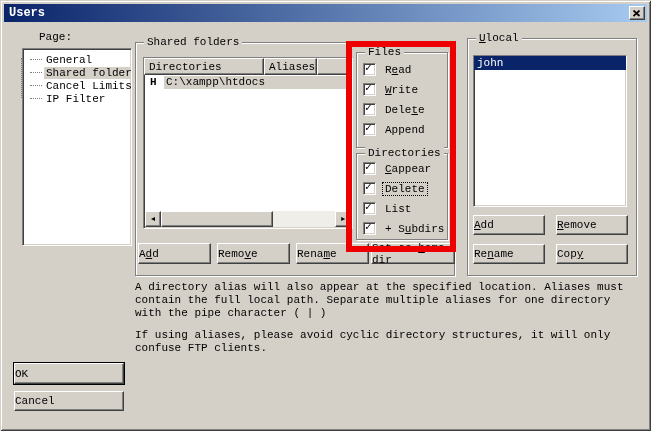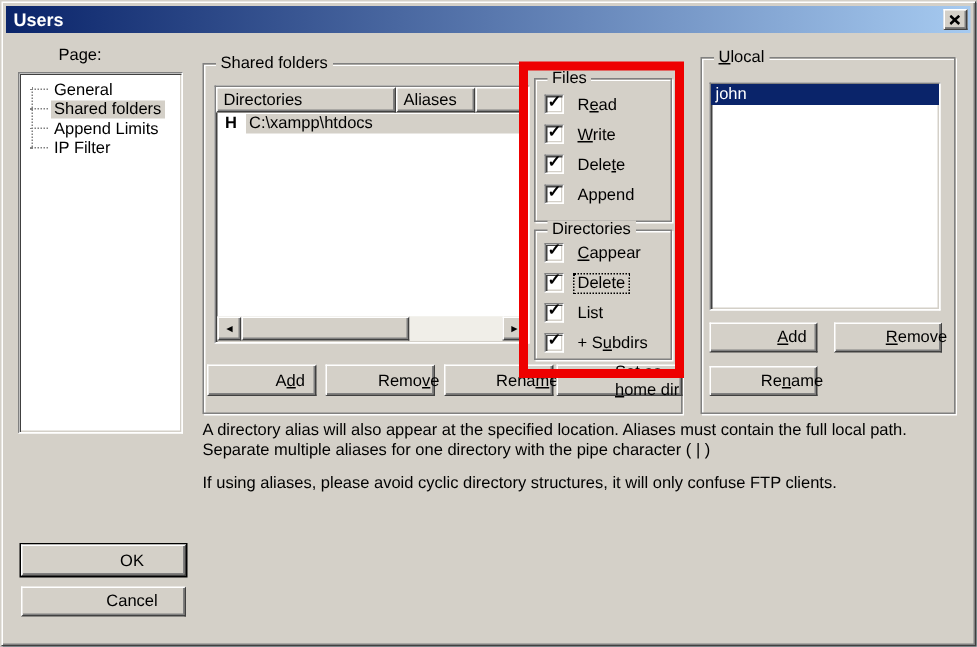--- a/index.html
+++ b/index.html
@@ -1,19 +1,19 @@
 <!DOCTYPE html>
 <html style="--title1: #0a246a; --title2: #a6caf0; --sel: #0a246a; --ann: #ee0000;"><head>
 <meta charset="utf-8">
 <style>
   html,body{margin:0;padding:0;background:#6b8696;}
   *{box-sizing:border-box;}
   .dlg{
     position:relative;width:651px;height:431px;background:#d4d0c8;
-    font-family:Liberation Sans, sans-serif;font-size:11px;color:#000;
+    font-family:Liberation Mono, monospace;font-size:11px;color:#000;
     box-shadow: inset 1px 1px 0 #d4d0c8, inset -1px -1px 0 #404040,
                 inset 2px 2px 0 #ffffff, inset -2px -2px 0 #808080;
     overflow:hidden;
   }
   .titlebar{
     position:absolute;left:4px;top:4px;width:643px;height:18px;
     background:linear-gradient(to right,var(--title1,#0a246a),var(--title2,#a6caf0));
     display:flex;align-items:center;padding-left:5px;
   }
   .title{color:#fff;font-weight:bold;font-size:12px;letter-spacing:0;}
@@ -23,38 +23,38 @@
     box-shadow:inset -1px -1px 0 #808080;
     display:flex;align-items:center;justify-content:center;cursor:default;
   }
   .raised{
     background:#d4d0c8;border:1px solid;border-color:#fff #404040 #404040 #fff;
     box-shadow:inset -1px -1px 0 #808080;
   }
   .btn{
     position:absolute;background:#d4d0c8;border:1px solid;border-color:#fff #404040 #404040 #fff;
     box-shadow:inset -1px -1px 0 #808080;
-    display:flex;align-items:center;justify-content:center;font-size:11px;cursor:default;padding-left:38px;
+    display:flex;align-items:center;font-size:11px;cursor:default;
   }
   .btn.default{box-shadow:inset -1px -1px 0 #808080, 0 0 0 1px #000;}
   .sunken{
     background:#fff;border:1px solid;border-color:#808080 #fff #fff #808080;
     box-shadow:inset 1px 1px 0 #404040, inset -1px -1px 0 #d4d0c8;
   }
   .group{
     position:absolute;border:1px solid #808080;
     box-shadow:1px 1px 0 #fff, inset 1px 1px 0 #fff;
   }
   .grouplabel{
     position:absolute;top:-7px;left:8px;background:#d4d0c8;padding:0 3px;font-size:11px;white-space:nowrap;
   }
   .u{text-decoration:underline;}
   
   .pagelabel{position:absolute;left:14px;top:31px;padding-left:25px;}
-  .tree{position:absolute;left:12px;top:48px;width:110px;height:241px;padding-top:4px;overflow:hidden;}
+  .tree{position:absolute;left:22px;top:48px;width:110px;height:198px;padding-top:4px;overflow:hidden;}
   .titem{position:relative;display:flex;align-items:center;height:13px;margin-left:7px;}
   .stub{width:12px;border-top:1px dotted #808080;margin-right:2px;flex:none;}
   .tlabel{padding:0 2px;white-space:nowrap;}
   .titem.sel .tlabel{background:#d4d0c8;}
   .vline{position:absolute;left:21px;top:58px;width:1px;height:40px;border-left:1px dotted #808080;}
   
   .sflist{position:absolute;left:143px;top:57px;width:210px;height:172px;padding:0;overflow:hidden;}
   .hdr{display:flex;height:17px;background:#d4d0c8;}
   .hcell{
     background:#d4d0c8;border:1px solid;border-color:#fff #404040 #404040 #fff;
@@ -109,21 +109,21 @@
     <div class="titem">
       <span class="stub"></span>
       <span class="tlabel">General</span>
     </div>
     <div class="titem sel">
       <span class="stub"></span>
       <span class="tlabel">Shared folders</span>
     </div>
     <div class="titem">
       <span class="stub"></span>
-      <span class="tlabel">Append Limits</span>
+      <span class="tlabel">Cancel Limits</span>
     </div>
     <div class="titem">
       <span class="stub"></span>
       <span class="tlabel">IP Filter</span>
     </div>
   </div>
   <div class="vline"></div>
 
   <div class="group" style="left:135px;top:42px;width:320px;height:234px;">
     <span class="grouplabel">Shared folders</span>
@@ -231,20 +231,23 @@
 
   <div class="btn" style="left:473px;top:215px;width:72px;height:20px;">
     <span><span></span><span class="u">A</span><span>dd</span></span>
   </div>
   <div class="btn" style="left:556px;top:215px;width:72px;height:20px;">
     <span><span></span><span class="u">R</span><span>emove</span></span>
   </div>
   <div class="btn" style="left:473px;top:244px;width:72px;height:20px;">
     <span><span>Re</span><span class="u">n</span><span>ame</span></span>
   </div>
+  <div class="btn" style="left:556px;top:244px;width:72px;height:20px;">
+    <span><span>Cop</span><span class="u">y</span><span></span></span>
+  </div>
 
   <div class="notes">
     <p>A directory alias will also appear at the specified location. Aliases must contain the full local path. Separate multiple aliases for one directory with the pipe character ( | )</p>
     <p>If using aliases, please avoid cyclic directory structures, it will only confuse FTP clients.</p>
   </div>
 
   <div class="btn" style="left:14px;top:391px;width:110px;height:20px;">Cancel</div>
   <div class="btn default" style="left:14px;top:363px;width:110px;height:21px;">OK</div>
 
 </div>

